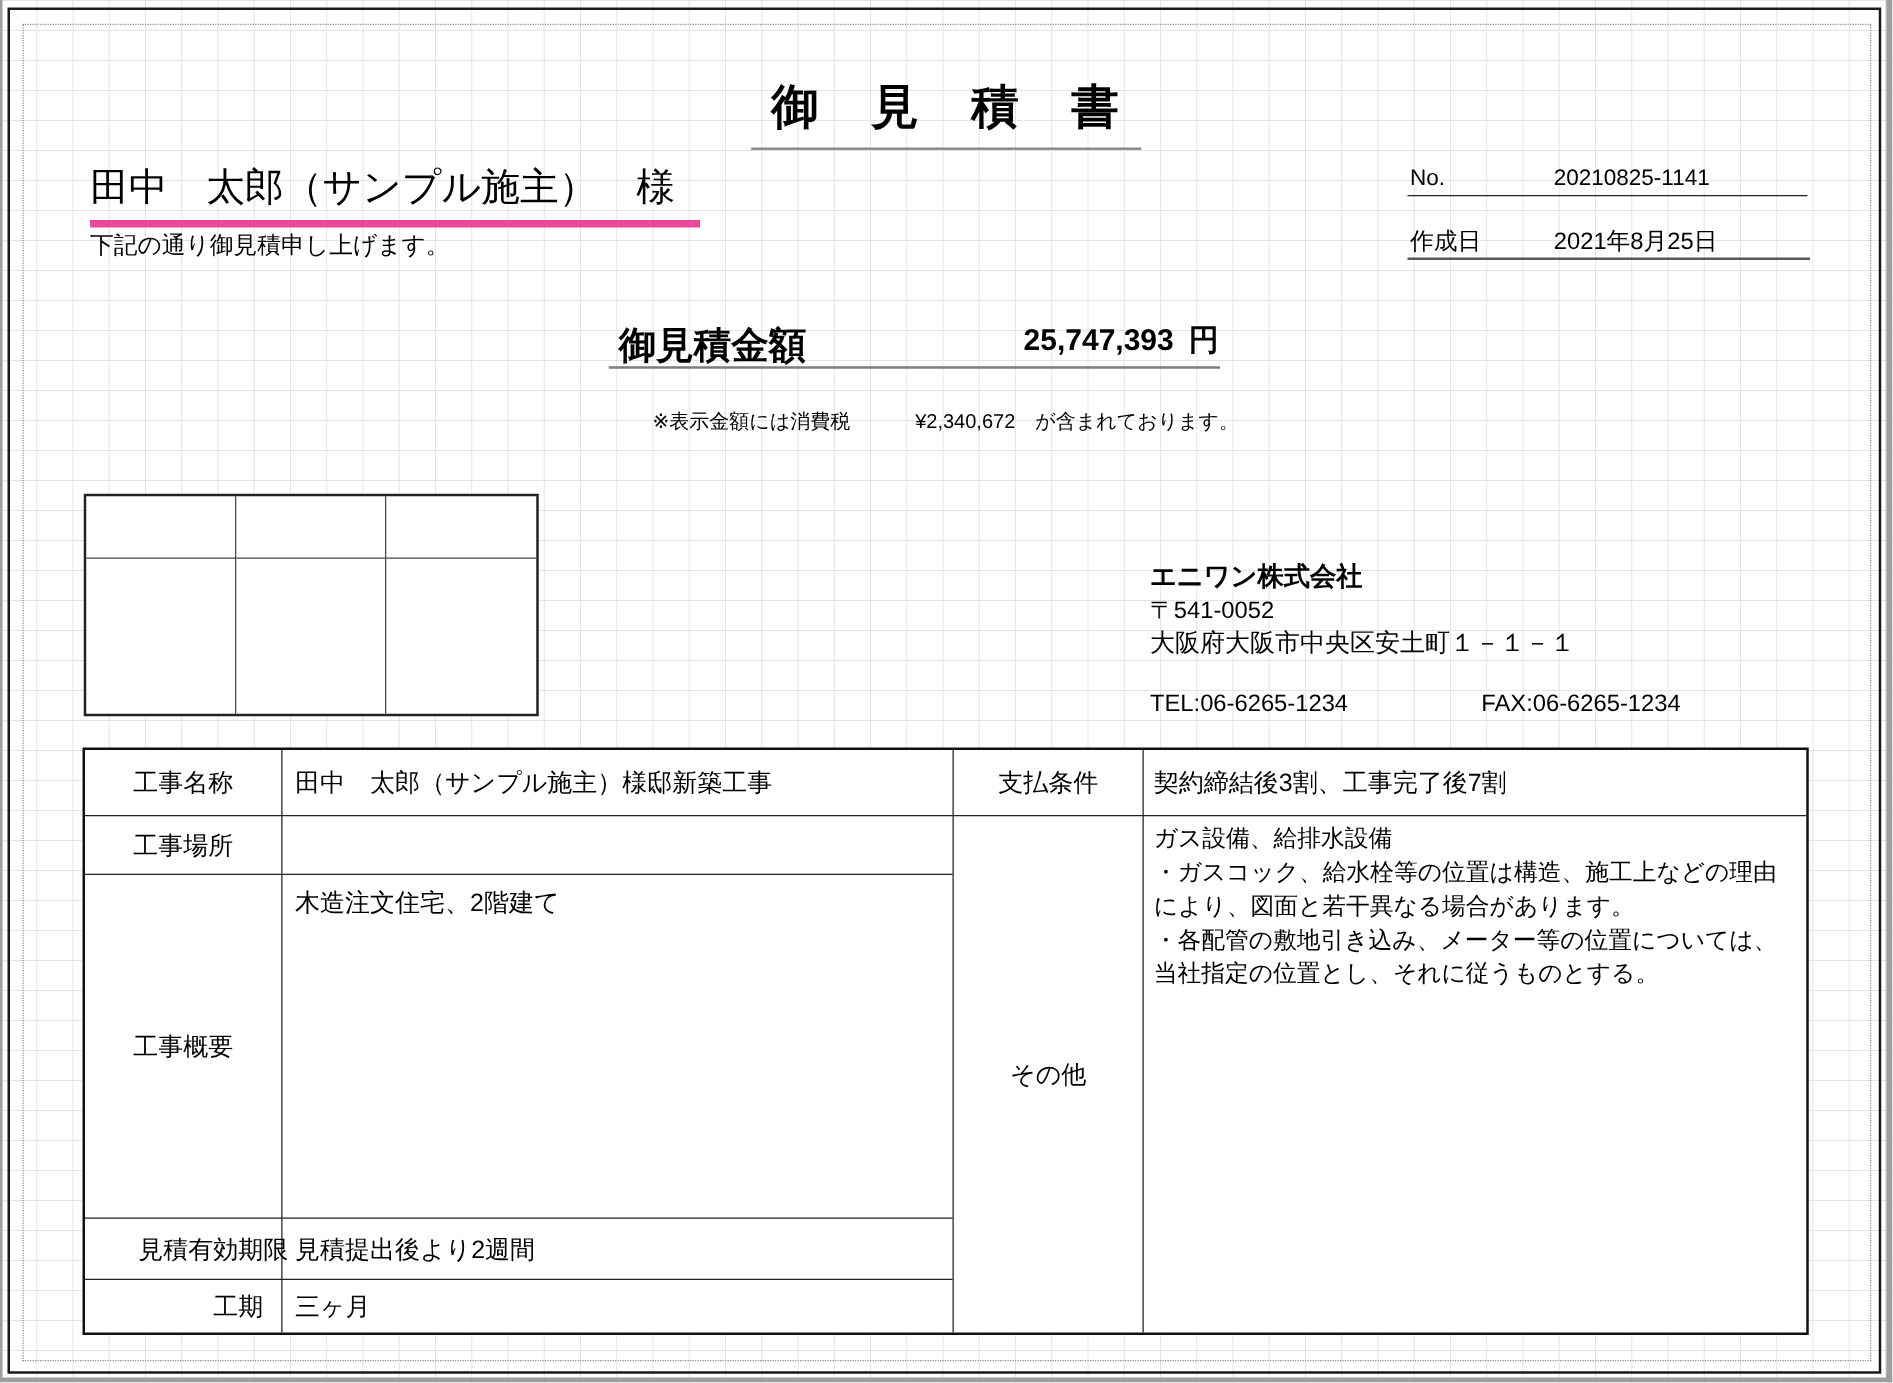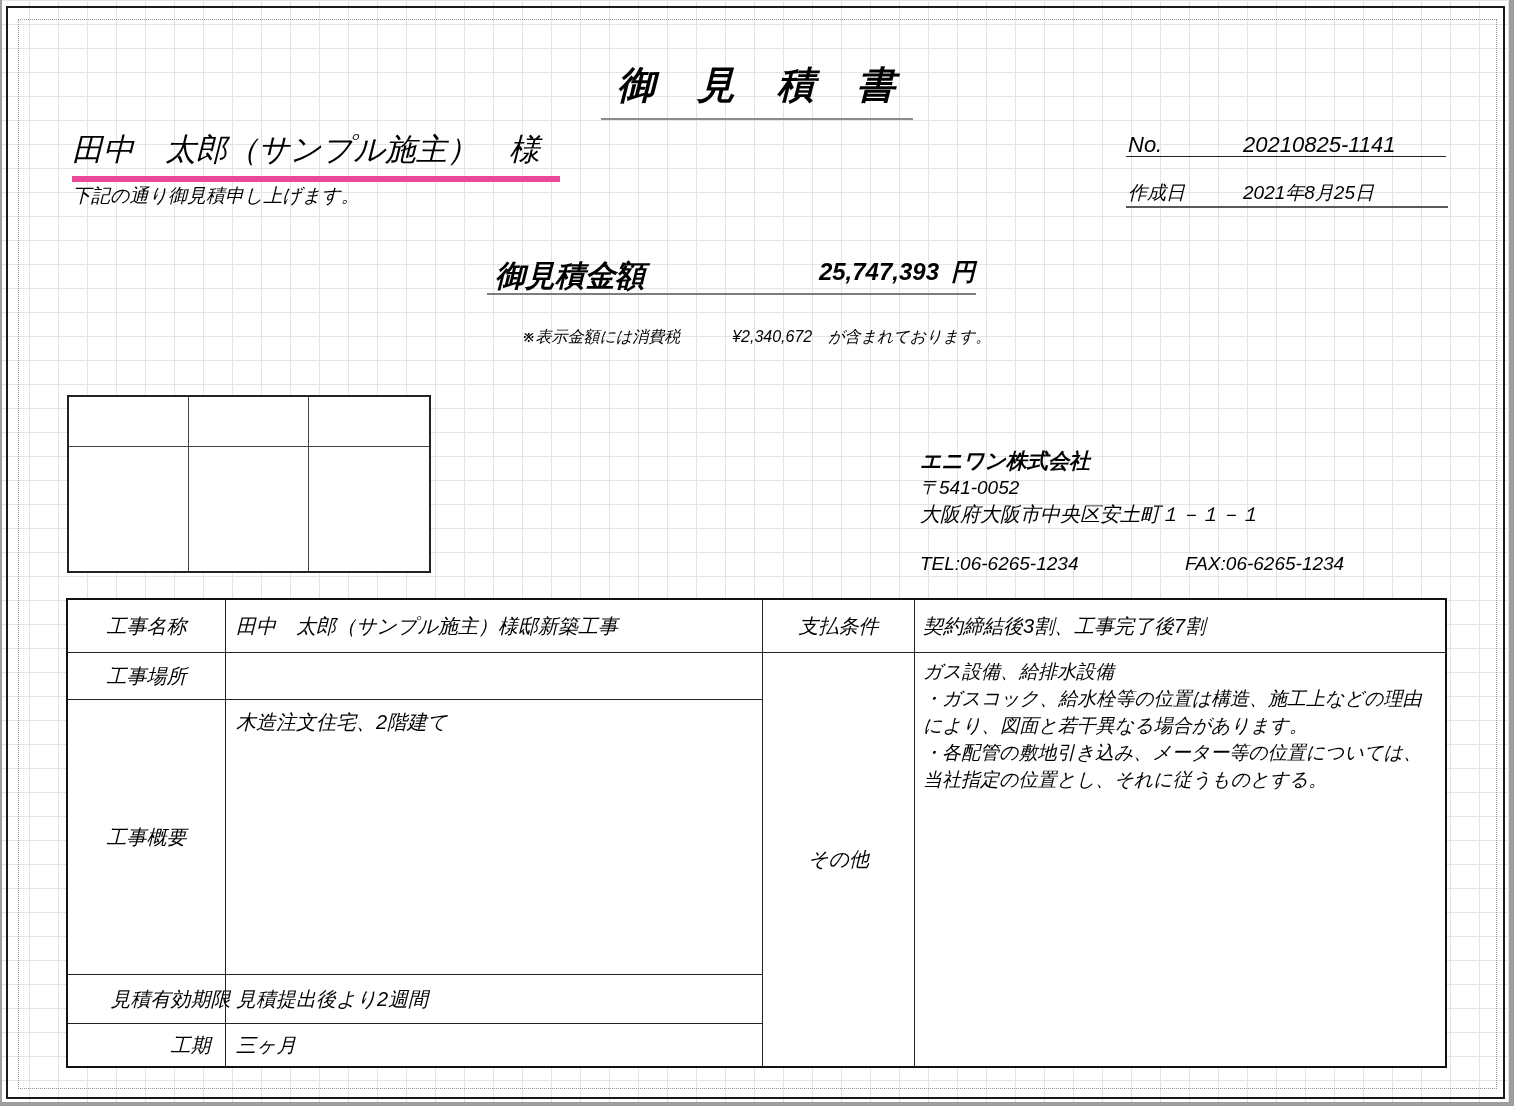--- a/index.html
+++ b/index.html
@@ -18,35 +18,35 @@
     background-size:29px 24px;
   }
   
   .edge-left{position:absolute;left:0;top:0;width:2px;height:1106px;background:#9e9e9e;}
   .edge-right{position:absolute;left:1509px;top:0;width:5px;height:1106px;background:#9e9e9e;}
   .edge-bottom{position:absolute;left:0;top:1102px;width:1514px;height:4px;background:#9e9e9e;}
   
   .outer-frame{position:absolute;left:6px;top:6px;width:1495px;height:1089px;border:2px solid #1a1a1a;}
   .pagebreak-frame{position:absolute;left:18px;top:19px;width:1477px;height:1068px;border:1px dotted #8f8f8f;}
 
-  .abs{position:absolute;font-style:italic;}
+  .abs{position:absolute;}
 
   .title-row{left:0;top:60px;width:1514px;text-align:center;}
   .doc-title{
     display:inline-block;font-size:38px;font-weight:600;letter-spacing:2px;
     padding:0 16px 7px 16px;border-bottom:2px solid #8c8c8c;white-space:pre;
   }
 
   .customer{
     left:72px;top:129px;font-size:31px;font-weight:500;white-space:pre;
     padding:0 20px 5px 0;border-bottom:6px solid #ec4899;
   }
   .greeting{left:72px;top:183px;font-size:19px;}
 
-  .no-row{left:1126px;top:132px;width:320px;height:24px;border-bottom:1px solid #222;font-size:22px;}
+  .no-row{left:1126px;top:132px;width:320px;height:24px;border-bottom:1px solid #222;font-size:18px;}
   .no-row .fld-label{position:absolute;left:2px;top:0;}
   .no-row .fld-value{position:absolute;left:117px;top:0;}
   .date-row{left:1126px;top:180px;width:322px;height:26px;border-bottom:2px solid #595959;font-size:19px;}
   .date-row .fld-label{position:absolute;left:2px;top:0;}
   .date-row .fld-value{position:absolute;left:117px;top:0;}
 
   .amount-label{left:495px;top:256px;font-size:30px;font-weight:600;}
   .amount-value{left:640px;top:256px;width:335px;text-align:right;font-size:24px;font-weight:600;}
   .amount-unit{margin-left:12px;}
   .amount-line{left:487px;top:293px;width:489px;height:0;border-top:2px solid #7d7d7d;}

